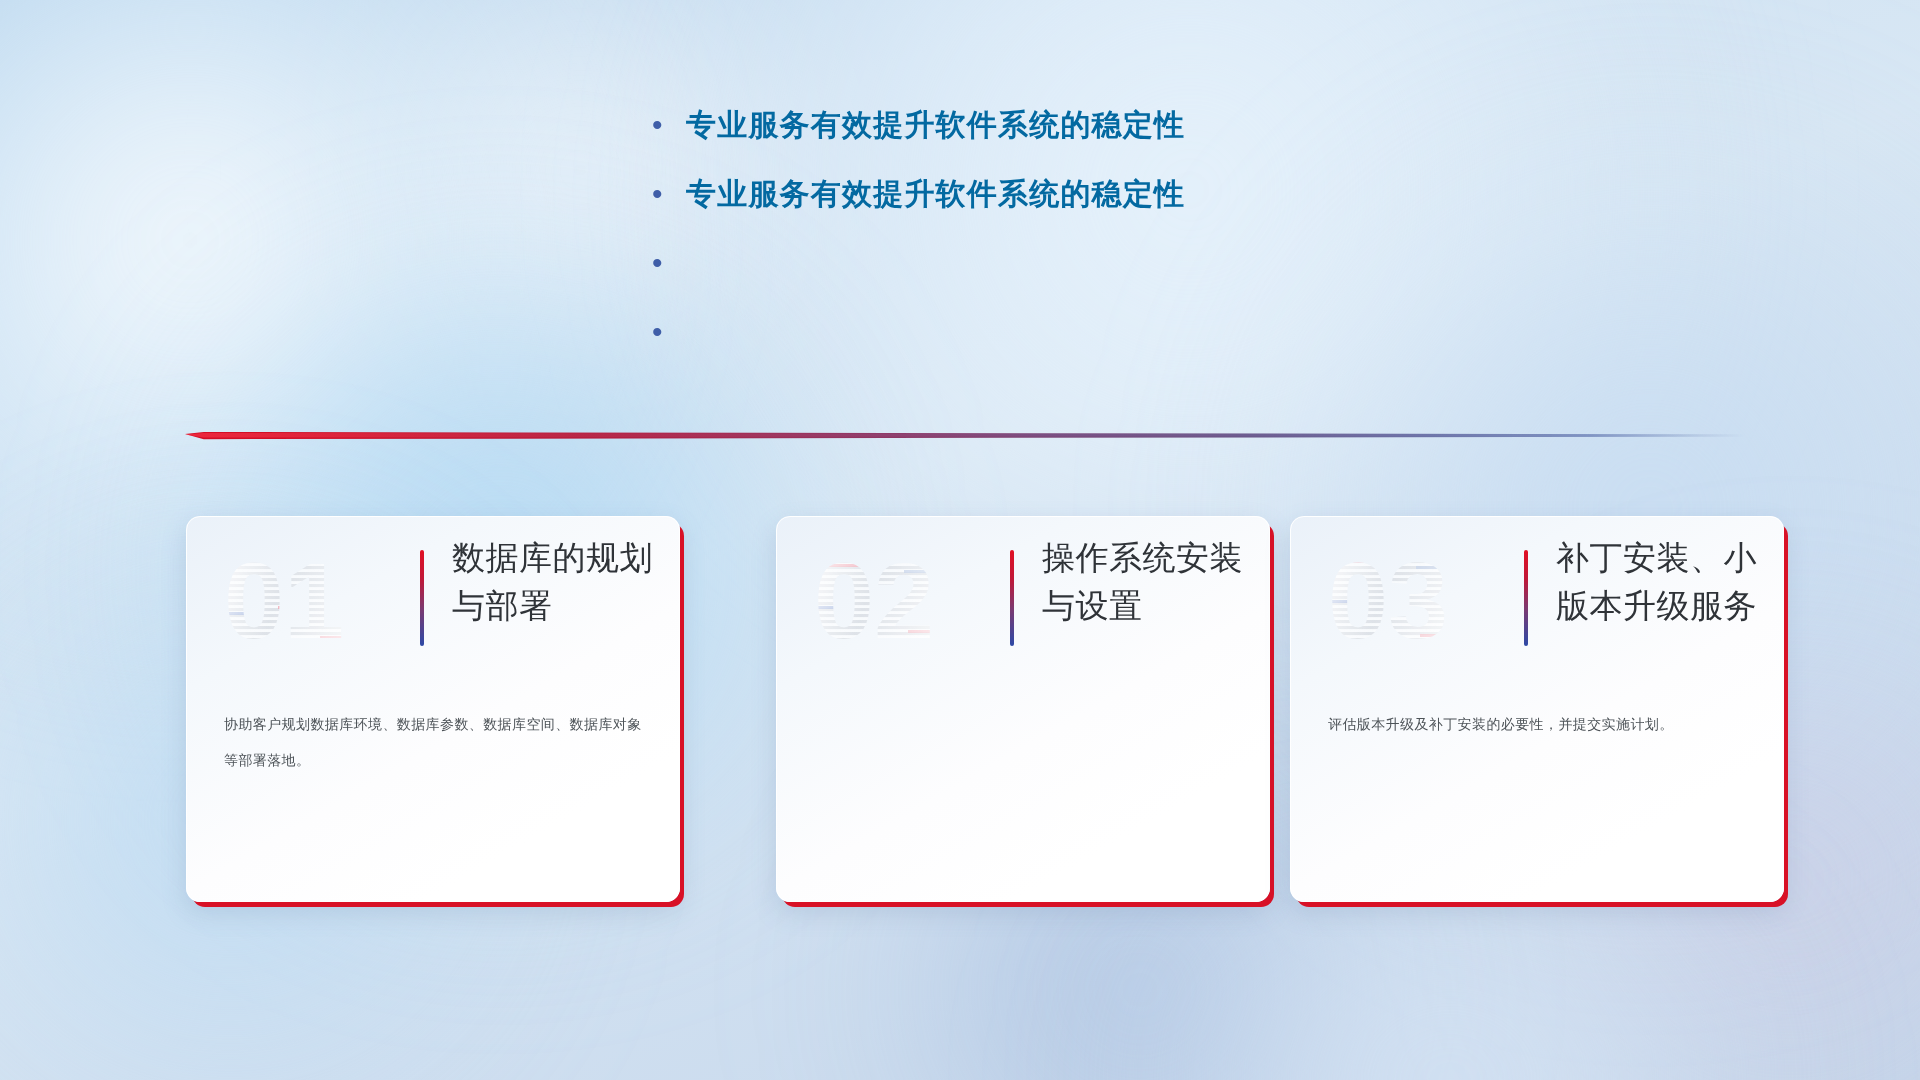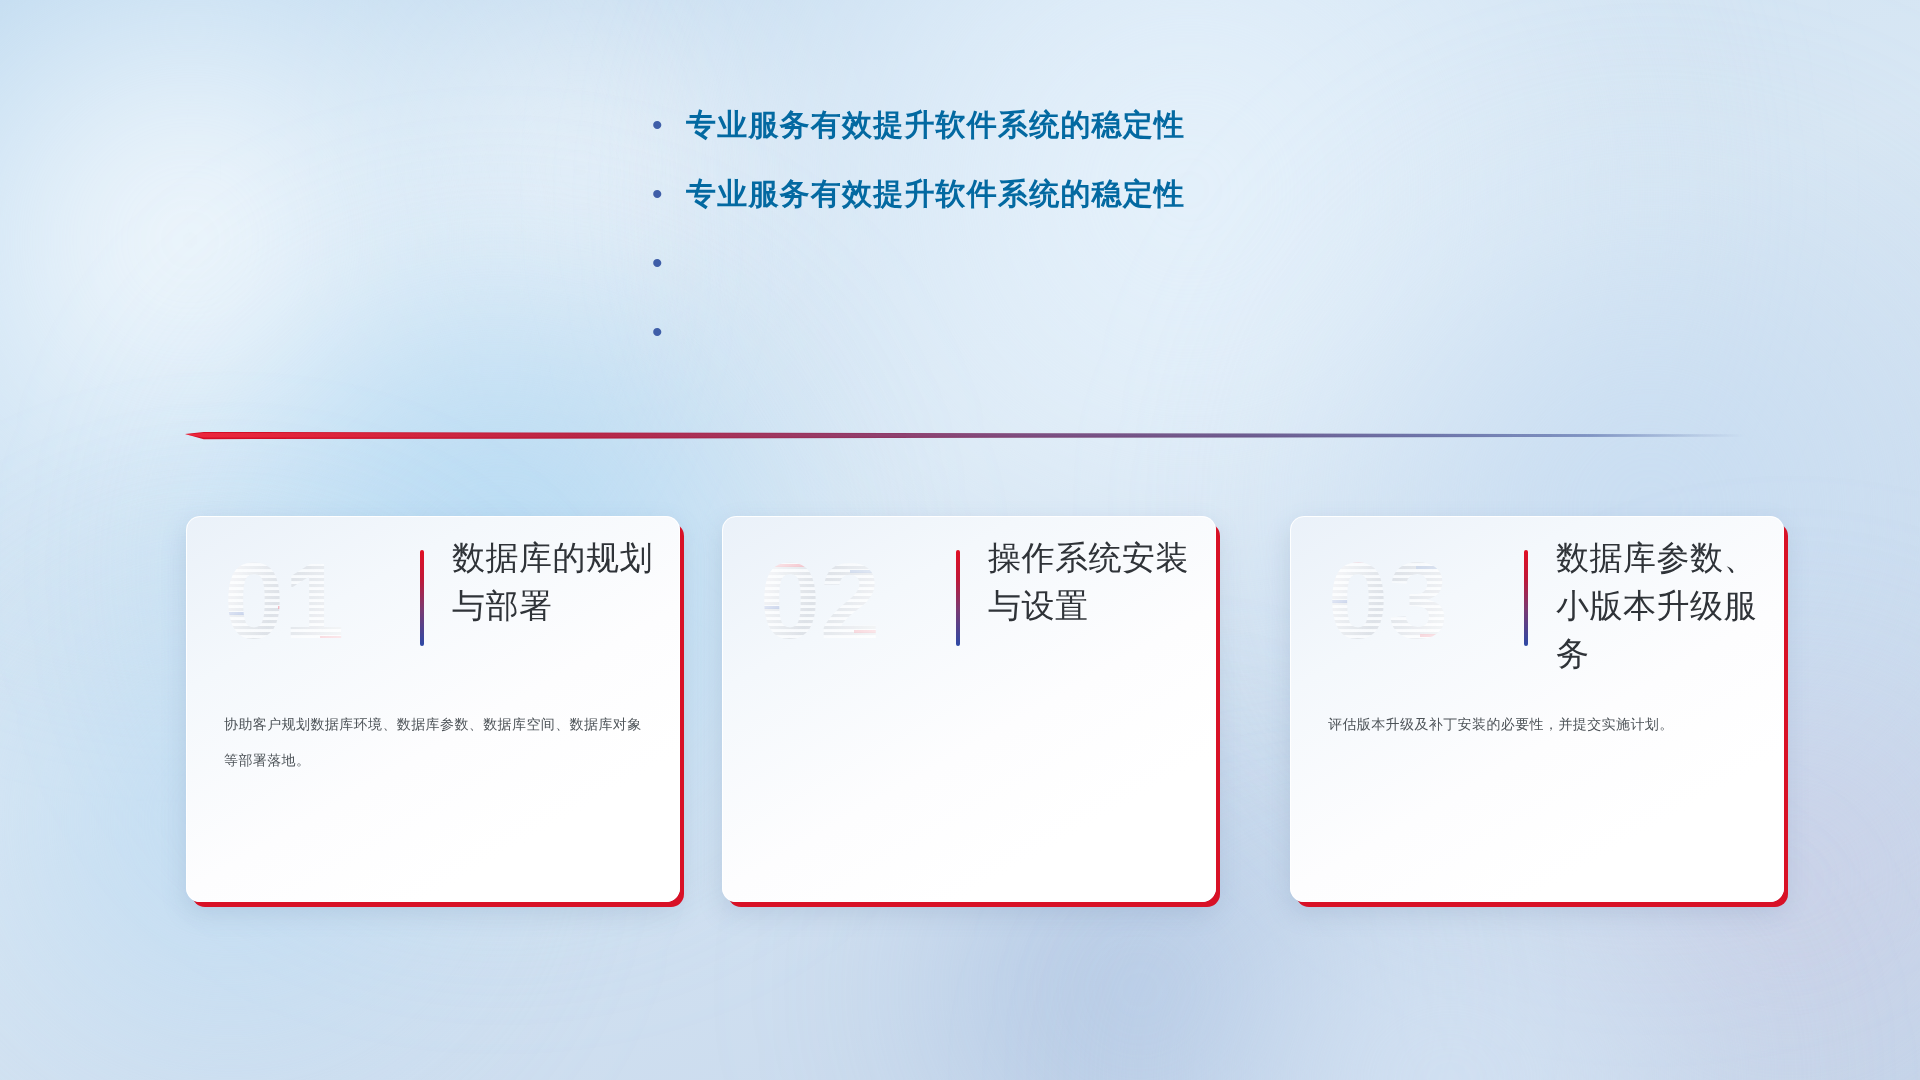--- a/index.html
+++ b/index.html
@@ -87,21 +87,21 @@
     box-shadow: 5px 6px 0 -1px #d81126,
                 0 10px 26px rgba(90,120,160,.20);
     overflow:hidden;
   }
   .card::after{
     content:"";position:absolute;inset:0;border-radius:14px;
     border:1px solid rgba(255,255,255,.95);
     pointer-events:none;
   }
   #card1{left:186px;}
-  #card2{left:722px;}
+  #card2{left:776px;}
   #card3{left:1290px;}
 
   .card-head{
     position:relative;height:160px;
   }
   .card-num{
     position:absolute;left:36px;top:26px;width:156px;height:116px;
     pointer-events:none;
   }
   .card-num svg{display:block;}
@@ -261,18 +261,18 @@
             <rect x="90" y="24" width="30" height="3" fill="#7f9ccf" opacity=".75"></rect>
             <rect x="2" y="58" width="32" height="3" fill="#4f72c0" opacity=".8"></rect>
             <rect x="62" y="66" width="22" height="3" fill="#e4536a" opacity=".75"></rect>
             <rect x="94" y="92" width="30" height="3" fill="#e4536a" opacity=".7"></rect>
             <rect x="42" y="102" width="24" height="3" fill="#6f8ec9" opacity=".7"></rect>
             <rect x="0" y="0" width="156" height="116" fill="url(#fade3)"></rect>
           </g>
         </svg>
       </div>
       <div class="card-rule"></div>
-      <div class="card-title">数据库参数、小版本升级服务</div>
+      <div class="card-title">补丁安装、小版本升级服务</div>
     </div>
     <div class="card-body">评估版本升级及补丁安装的必要性，并提交实施计划。</div>
   </div>
 
 </div>
 
 </body></html>

